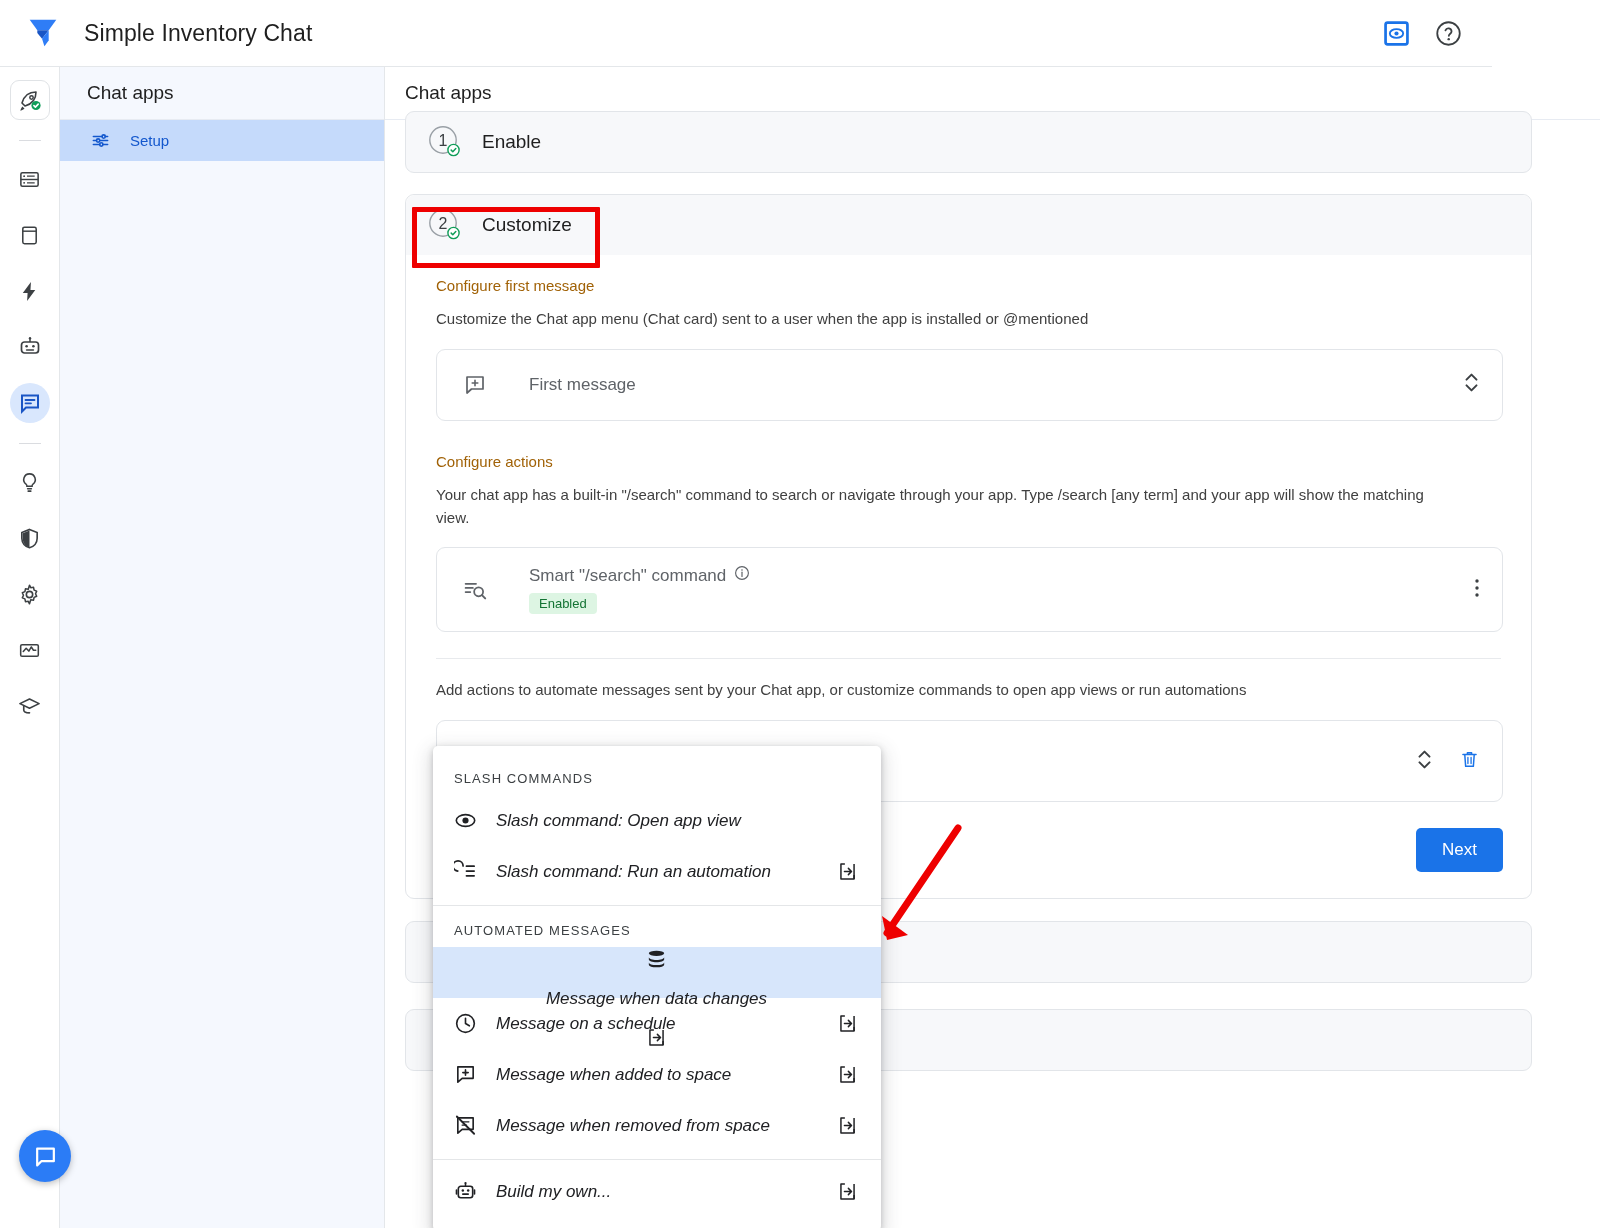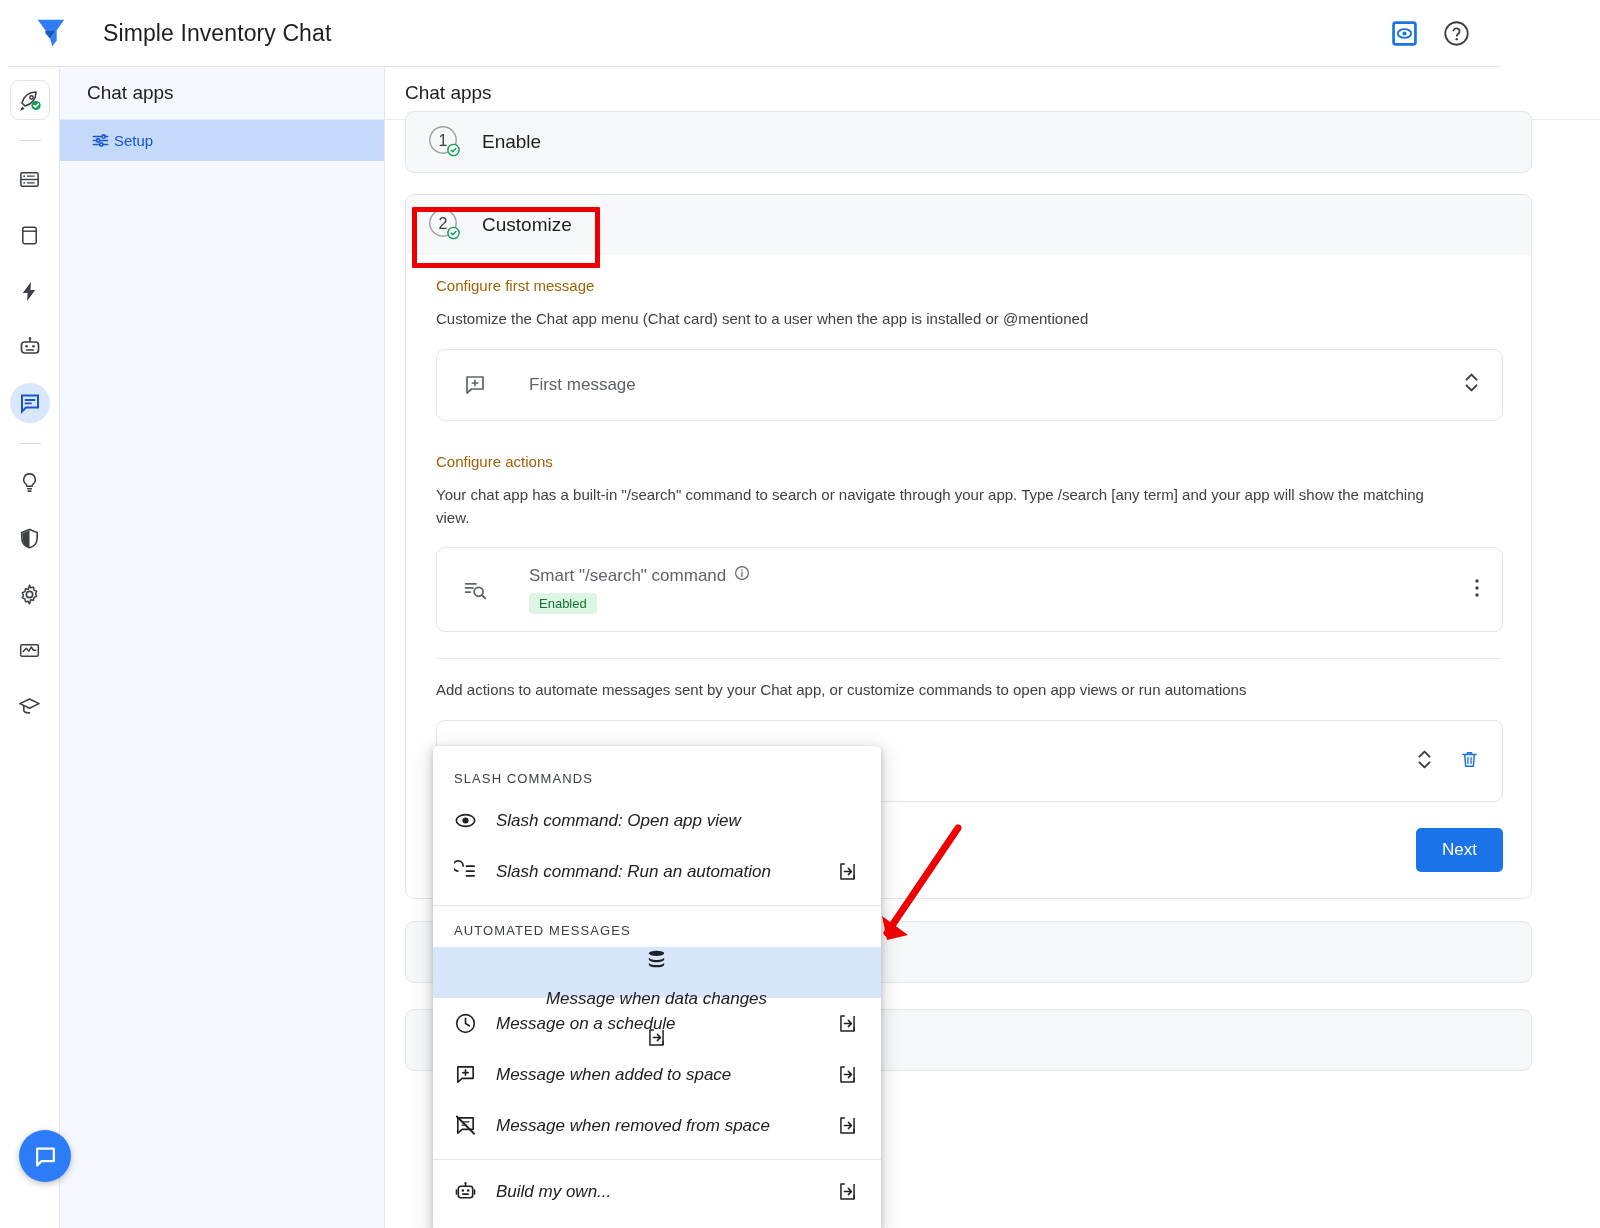--- a/index.html
+++ b/index.html
@@ -6,27 +6,26 @@
   html, body {
     width: 1600px; height: 1228px;
     font-family: "Liberation Sans", sans-serif;
     background: #ffffff;
     overflow: hidden;
     -webkit-font-smoothing: antialiased;
   }
 
   
   .topbar {
-    position: absolute; top: 0; left: 8px;
+    position: absolute; top: 0; left: 0;
     width: 1492px; height: 67px;
     background: #fff;
     border-bottom: 1px solid #e4e7ea;
     display: flex; align-items: center;
     z-index: 40;
-    gap: 11px;
   }
   .brand-logo { margin-left: 24px; width: 38px; height: 38px; display:block; }
   .app-title {
     margin-left: 22px;
     font-size: 23px; color: #1f1f1f; letter-spacing: .1px;
   }
   .topbar-right {
     margin-left: auto; display: flex; align-items: center; gap: 26px;
     margin-right: 30px;
   }
@@ -58,21 +57,21 @@
     width: 325px; height: 1161px;
     background: #f5f8fe; border-right: 1px solid #e4e7ea;
     z-index: 20;
   }
   .subnav-title {
     height: 53px; display: flex; align-items: center;
     padding-left: 27px; font-size: 19px; color: #1f1f1f;
     border-bottom: 1px solid #e7ebf2;
   }
   .subnav-item {
-    height: 41px; display: flex; align-items: center; gap: 4px;
+    height: 41px; display: flex; align-items: center; gap: 20px;
     padding-left: 31px; font-size: 15px; cursor: pointer;
     color: #3c4043;
   }
   .subnav-item.selected { background: #c5dafb; color: #1357cd; font-weight: 400; }
 
   
   .content {
     position: absolute; top: 67px; left: 385px;
     width: 1215px; height: 1161px;
     background: #fff; overflow: hidden;

